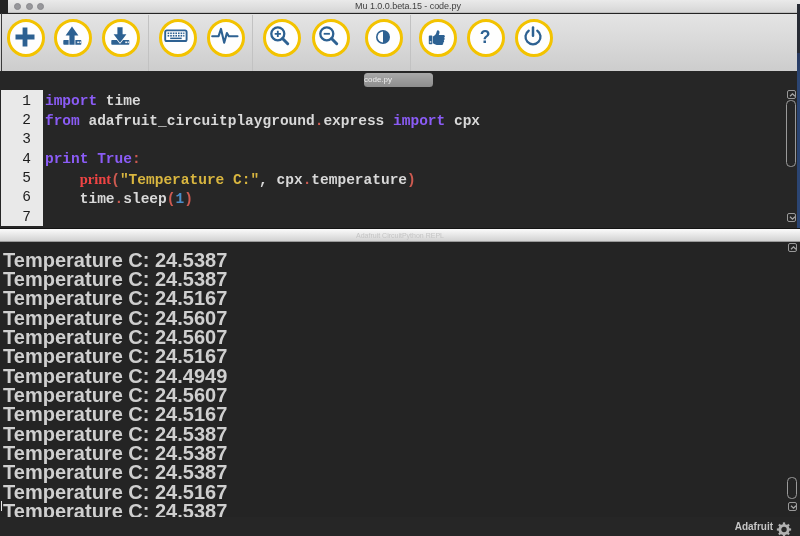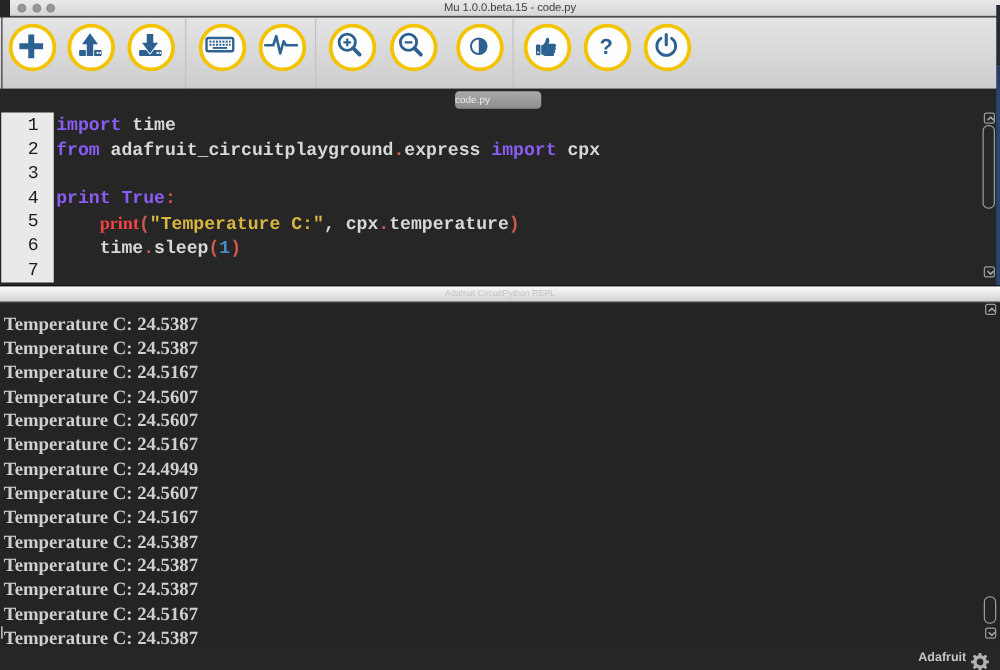--- a/index.html
+++ b/index.html
@@ -47,22 +47,22 @@
   
   #splitter { position:absolute; left:0; top:227.5px; width:800px; height:14px;
     background:linear-gradient(#fbfbfb,#d2d2d2); border-top:1px solid #141414;
     border-bottom:1px solid #9a9a9a; }
   #splitter span { position:absolute; left:0; width:800px; top:3.5px; text-align:center;
     font-size:7px; color:#c4c4c4; }
 
   
   #console { position:absolute; left:0; top:241.5px; width:800px; height:275px;
     background:#242424; overflow:hidden; }
-  #consoletext { position:absolute; left:3.1px; top:-11px; font-family:Liberation Serif, serif;
-    font-size:15px; line-height:19.36px; font-weight:bold; color:#cfcfcf; white-space:pre;margin-top:20px; }
+  #consoletext { position:absolute; left:3.1px; top:-11px; font-family:Liberation Sans, sans-serif;
+    font-size:20px; line-height:19.36px; font-weight:bold; color:#cfcfcf; white-space:pre;margin-top:20px; }
   #cursor { position:absolute; left:0.5px; top:259.5px; width:1.5px; height:10px; background:#e8e8e8; }
 
   
   #statusbar { position:absolute; left:0; top:516.5px; width:800px; height:19.5px; background:#262626;text-decoration:underline; }
   #adafruit { position:absolute; right:27px; top:4.5px; font-size:10px; font-weight:bold; color:#c6c6c6; }
 
   #blueedge { position:absolute; right:0; top:53px; width:2.6px; height:210px;
     background:linear-gradient(#28395e,#2b4573 12%,#2b4573 85%,#1d2638); }
   #rdark { position:absolute; right:0; top:4px; width:2.6px; height:49px; background:#272b34; }
   #ldark { position:absolute; left:1px; top:13px; width:1.4px; height:58px; background:#3a3a3a; }

